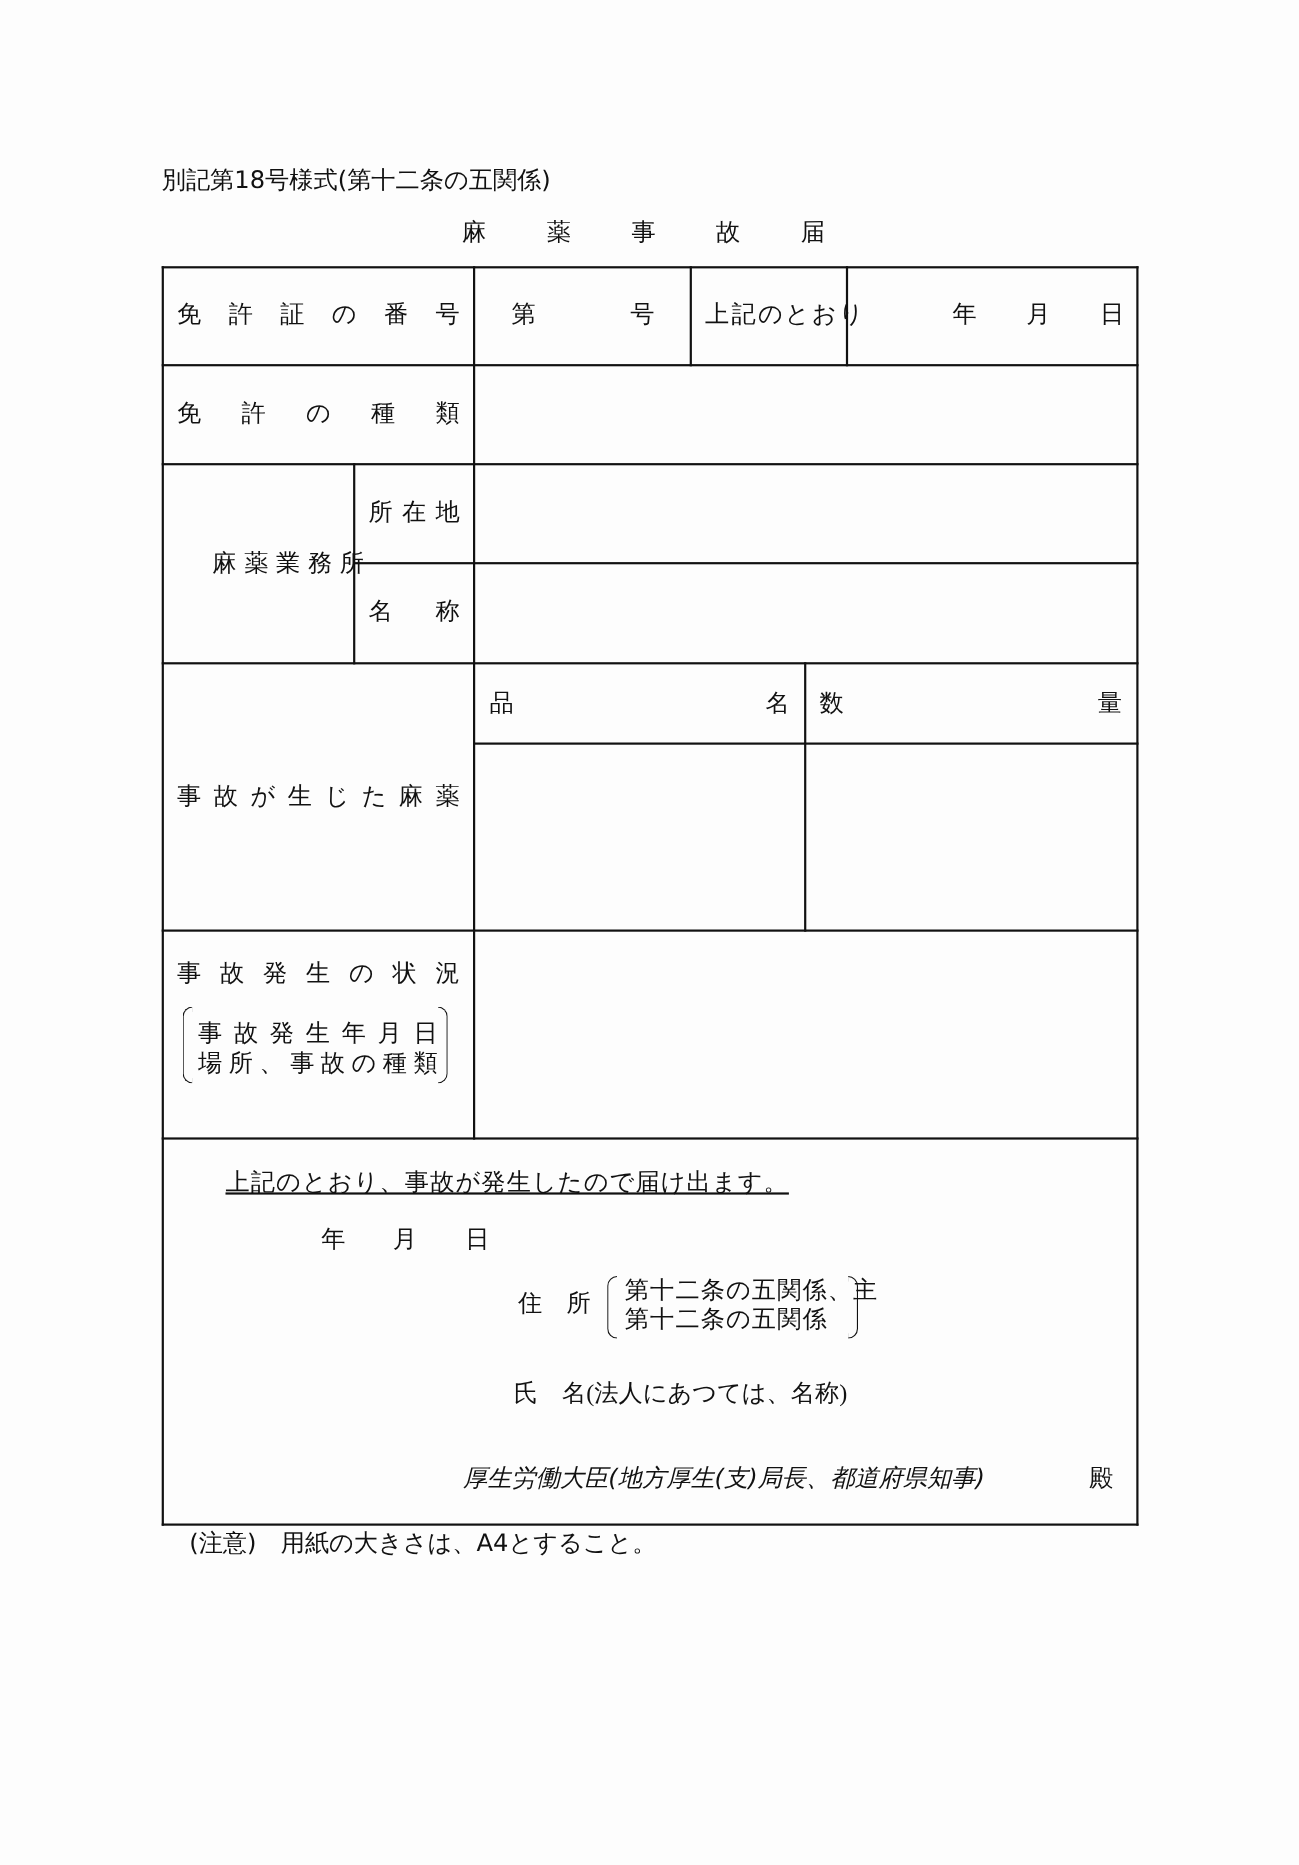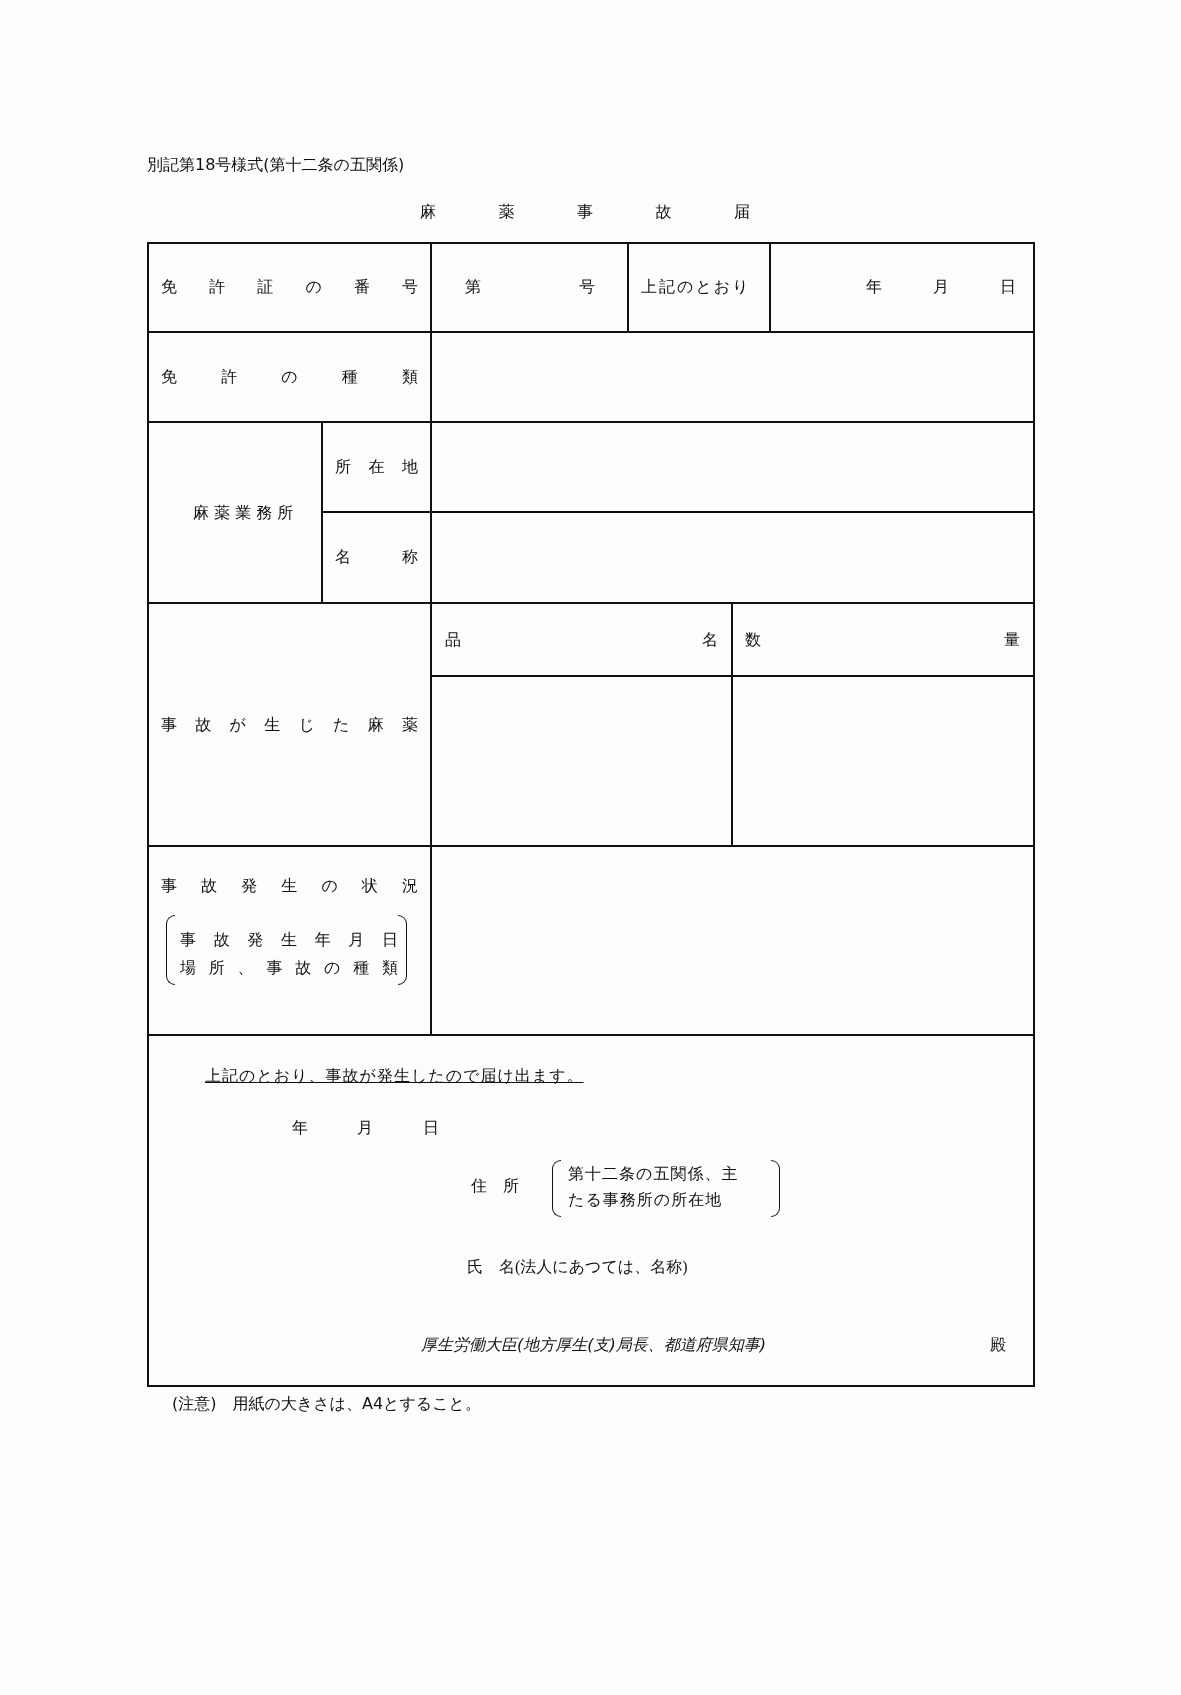--- a/index.html
+++ b/index.html
@@ -1,19 +1,19 @@
 <!DOCTYPE html>
 <html><head>
 <meta charset="utf-8">
 <style>
   html, body { margin:0; padding:0; background:#fdfdfd; }
   body { width:1181px; height:1695px; position:relative; overflow:hidden;
          font-family:"DejaVu Sans", "Liberation Sans", sans-serif; color:#111; }
   .abs { position:absolute; white-space:nowrap; }
-  .t20 { font-size:16px; line-height:22px; }
+  .t20 { font-size:22px; line-height:22px; }
   .line { position:absolute; background:#111; }
   .h { height:2px; }
   .v { width:2px; }
   .spread { display:flex; justify-content:space-between; }
   .bracket { position:absolute; border:1.5px solid #111; border-radius:10px; }
   .bracket.l { border-right:none; border-top-right-radius:0; border-bottom-right-radius:0; }
   .bracket.r { border-left:none; border-top-left-radius:0; border-bottom-left-radius:0; }
 </style>
 </head>
 <body>
@@ -144,20 +144,20 @@
 
 <div class="abs t20" style="left:205px; top:1065px; letter-spacing:1px;text-decoration:underline;">上記のとおり、事故が発生したので届け出ます。</div>
 <div class="abs t20" style="left:292px; top:1117px;">年</div>
 <div class="abs t20" style="left:357px; top:1117px;">月</div>
 <div class="abs t20" style="left:423px; top:1117px;">日</div>
 
 <div class="abs t20" style="left:471px; top:1175px;">住　所</div>
 <div class="bracket l" style="left:552px; top:1160px; width:8px; height:55px;"></div>
 <div class="bracket r" style="left:771px; top:1160px; width:8px; height:55px;"></div>
 <div class="abs t20" style="left:568px; top:1163px; letter-spacing:1px;">第十二条の五関係、主</div>
-<div class="abs t20" style="left:568px; top:1189px; letter-spacing:1px;">たる事務所の所在地</div>
+<div class="abs t20" style="left:568px; top:1189px; letter-spacing:1px;">第十二条の五関係</div>
 
 <div class="abs t20" style="left:467px; top:1256px;font-family:Liberation Serif, serif;">氏　名(法人にあつては、名称)</div>
 
 <div class="abs t20" style="left:421px; top:1334px;font-style:italic;">厚生労働大臣(地方厚生(支)局長、都道府県知事)</div>
 <div class="abs t20" style="left:990px; top:1334px;">殿</div>
 
 <div class="abs t20" style="left:172px; top:1393px;">(注意)　用紙の大きさは、A4とすること。</div>
 
 </body></html>

